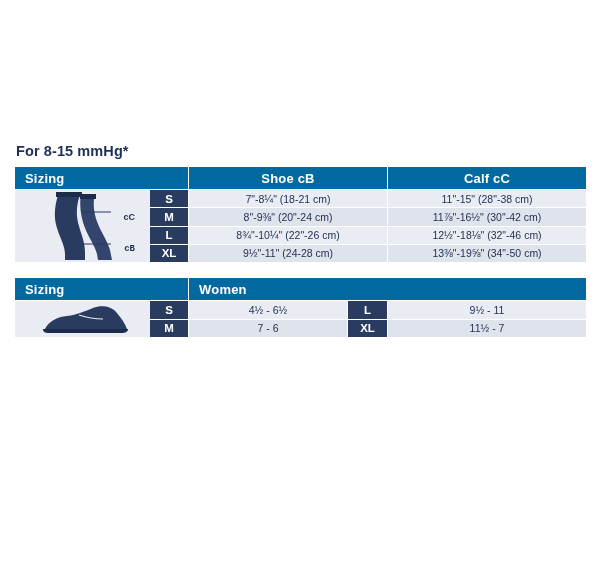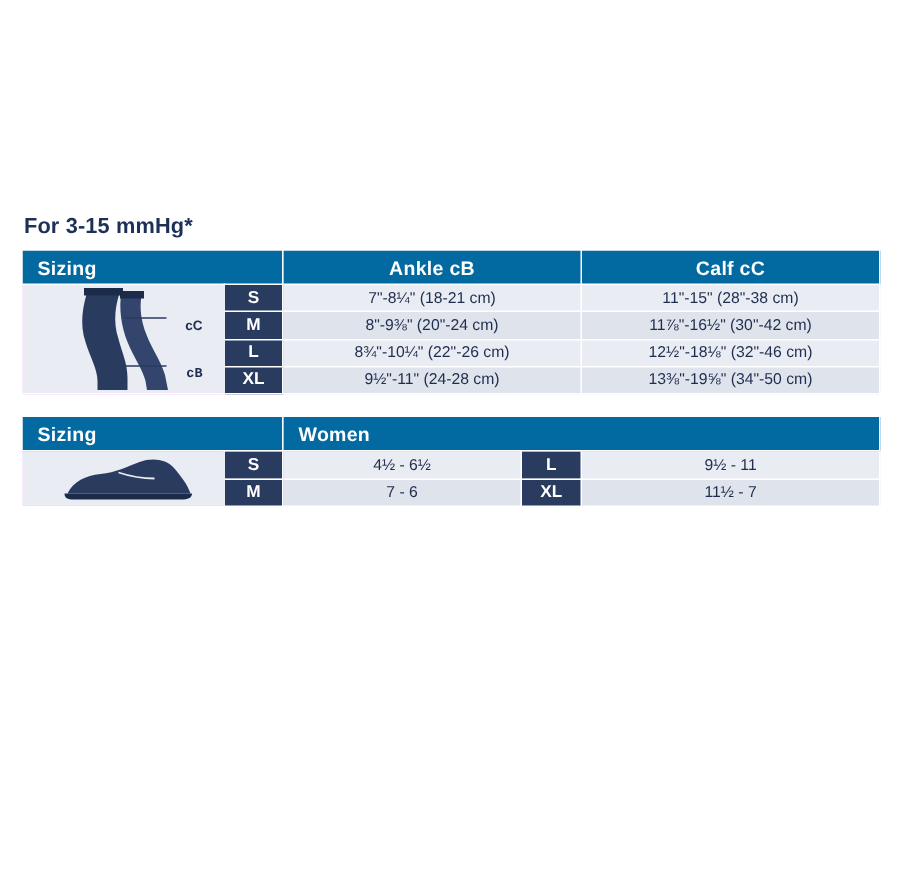--- a/index.html
+++ b/index.html
@@ -67,21 +67,21 @@
   .cell {
     background: #e9ecf2;
     color: #1f2d4e;
     height: 16px;
     font-size: 10.5px;
   }
   .cell.alt {
     background: #dfe3ec;
   }
   .imgcell {
-    background: #f0abfc;
+    background: #0ea5e9;
     padding: 0;
   }
   .note {
     font-size: 9.8px;
     color: #1f2d4e;
     margin: 5px 0 0 2px;
     line-height: 1.35;
   }
   .spacer {
     height: 14px;
@@ -107,33 +107,33 @@
   .l-cc { right: 14px; top: 22px; }
   .l-cb { right: 14px; top: 54px; font-family: Liberation Mono, monospace; }
   svg { display: block; }
 </style>
 </head>
 <body>
 
 <div class="page">
   <div class="content">
 
-    <div class="heading">For 3-15 mmHg*</div>
+    <div class="heading">For 8-15 mmHg*</div>
 
     <table class="grid">
       <colgroup>
         <col style="width:135px">
         <col style="width:39px">
         <col style="width:199px">
         <col style="width:199px">
       </colgroup>
       <tbody>
           <tr>
         <th class="hdr left" colspan="2">Sizing</th>
-        <th class="hdr">Ankle cB</th>
+        <th class="hdr">Shoe cB</th>
         <th class="hdr">Calf cC</th>
       </tr>
       <tr>
         <td class="imgcell" rowspan="4">
           <div class="legpic">
             <svg width="135" height="72" viewBox="0 0 135 72" aria-hidden="true">
               <rect x="0" y="0" width="135" height="72" fill="#e9ecf2"></rect>
 
               <path d="M44 2 C40 14, 38 26, 42 38 C45 48, 50 56, 50 64 L50 70 L70 70 L70 62 C70 52, 66 44, 64 36 C60 24, 62 12, 66 2 Z" fill="#2a3b60"></path>
 

